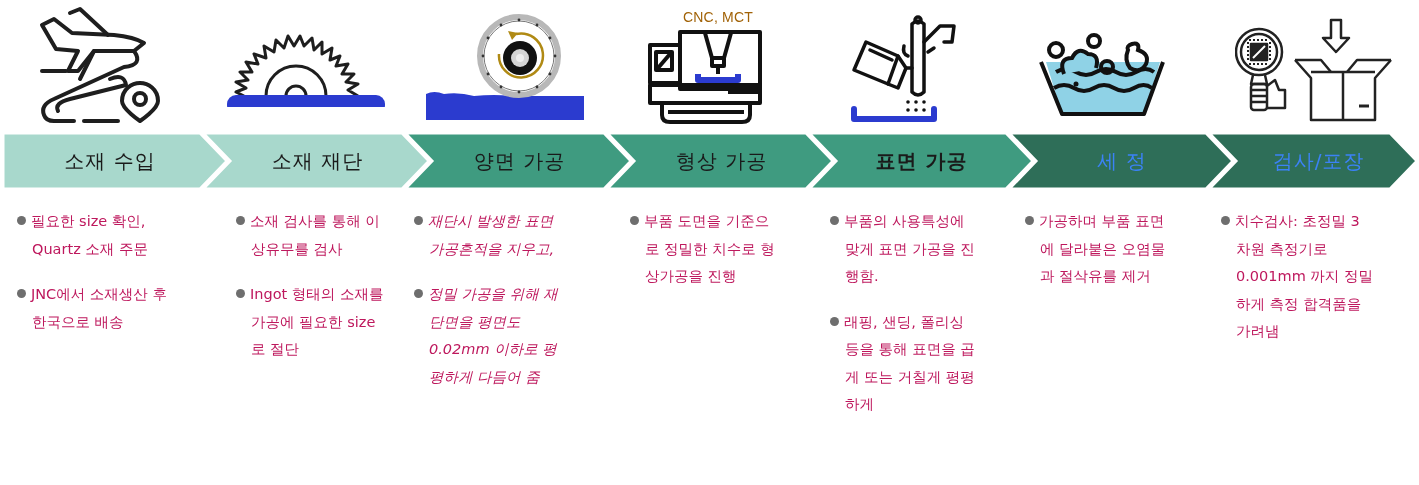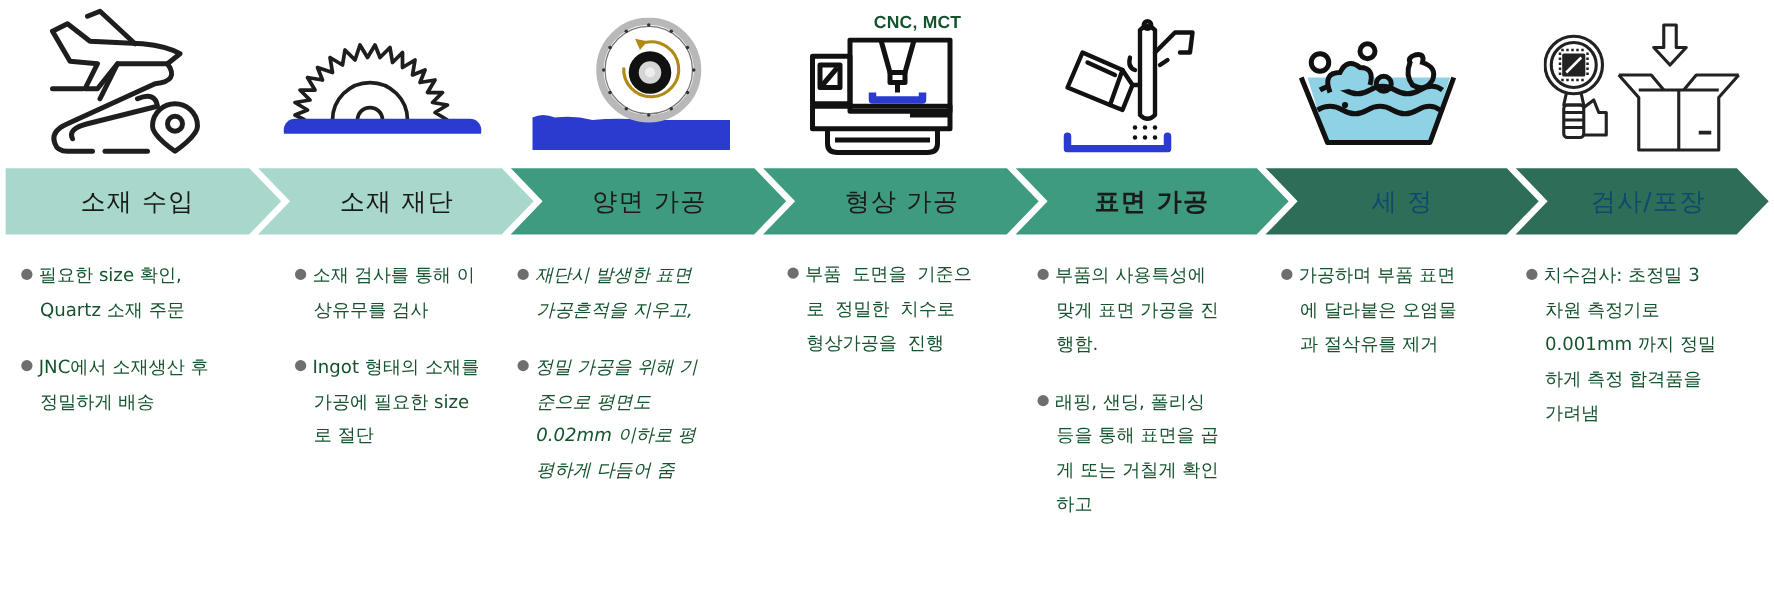--- a/index.html
+++ b/index.html
@@ -1,24 +1,24 @@
 <!DOCTYPE html>
 <html><head>
 <meta charset="utf-8">
 <style>
   html, body { margin:0; padding:0; background:#ffffff; }
   body { width:1419px; height:485px; position:relative; overflow:hidden; font-family:"DejaVu Sans", sans-serif; }
   .icon { position:absolute; }
   .icon svg { display:block; }
-  .cnc-label { position:absolute; left:683px; top:9px; font-family:"Liberation Sans", sans-serif; font-weight:bold; font-size:14px; color:#14532d; letter-spacing:0.2px;margin-left:16px; }
+  .cnc-label { position:absolute; left:683px; top:9px; font-family:"Liberation Sans", sans-serif; font-weight:normal; font-size:14px; color:#a16207; letter-spacing:0.2px; }
   #arrows { position:absolute; left:0; top:130px; }
   .step-label { position:absolute; top:141px; height:40px; line-height:40px; font-size:20px; text-align:center; letter-spacing:1px; }
   .step-label.dark { color:#1a1a1a; }
-  .step-label.light { color:#0c4a6e; }
-  .desc { position:absolute; top:208px; width:170px; font-size:14.5px; color:#14532d; line-height:27.5px; }
+  .step-label.light { color:#3b82f6; }
+  .desc { position:absolute; top:208px; width:170px; font-size:14.5px; color:#be185d; line-height:27.5px; }
   .bullet { display:block; margin-bottom:18px; padding-left:15px; text-indent:-15px; }
   .dot { display:inline-block; width:9px; height:9px; border-radius:50%; background:#6e6e6e; margin-right:5px; vertical-align:1px; text-indent:0; }
 </style>
 </head>
 <body>
 
 <div class="icon" style="left:34px;top:5px;">
   <svg width="135" height="120" viewBox="0 0 135 120" fill="none" stroke="#1e1e1e" stroke-width="4" stroke-linecap="round" stroke-linejoin="round">
     <path d="M8 20 L20 14 L38 28 L80 30 Q100 32 110 38 L100 46 L60 46 L44 66 L34 66 L44 46 L22 44 Z"></path>
     <path d="M36 8 L46 4 L74 30"></path>
@@ -160,40 +160,40 @@
 <div class="step-label dark" style="left:20px;width:180px;">소재 수입</div>
 <div class="step-label dark" style="left:230px;width:175px;">소재 재단</div>
 <div class="step-label dark" style="left:432px;width:175px;">양면 가공</div>
 <div class="step-label dark" style="left:634px;width:175px;">형상 가공</div>
 <div class="step-label dark" style="left:834px;width:175px;font-weight:bold;">표면 가공</div>
 <div class="step-label light" style="left:1036px;width:172px;">세 정</div>
 <div class="step-label light" style="left:1236px;width:165px;">검사/포장</div>
 
 <div class="desc" style="left:17px;width:150px;">
   <span class="bullet"><span class="dot"></span><span>필요한 size 확인, Quartz 소재 주문</span></span>
-  <span class="bullet"><span class="dot"></span><span>JNC에서 소재생산 후 정밀하게 배송</span></span>
+  <span class="bullet"><span class="dot"></span><span>JNC에서 소재생산 후 한국으로 배송</span></span>
 </div>
 
 <div class="desc" style="left:236px;width:148px;">
   <span class="bullet"><span class="dot"></span><span>소재 검사를 통해 이상유무를 검사</span></span>
   <span class="bullet"><span class="dot"></span><span>Ingot 형태의 소재를 가공에 필요한 size로 절단</span></span>
 </div>
 
 <div class="desc" style="left:414px;width:152px;font-style:italic;">
   <span class="bullet"><span class="dot"></span><span>재단시 발생한 표면 가공흔적을 지우고,</span></span>
-  <span class="bullet"><span class="dot"></span><span>정밀 가공을 위해 기준으로 평면도 0.02mm 이하로 평평하게 다듬어 줌</span></span>
-</div>
-
-<div class="desc" style="left:630px;width:152px;font-family:Liberation Mono, monospace;">
+  <span class="bullet"><span class="dot"></span><span>정밀 가공을 위해 재단면을 평면도 0.02mm 이하로 평평하게 다듬어 줌</span></span>
+</div>
+
+<div class="desc" style="left:630px;width:152px;">
   <span class="bullet"><span class="dot"></span><span>부품 도면을 기준으로 정밀한 치수로 형상가공을 진행</span></span>
 </div>
 
 <div class="desc" style="left:830px;width:148px;">
   <span class="bullet"><span class="dot"></span><span>부품의 사용특성에 맞게 표면 가공을 진행함.</span></span>
-  <span class="bullet"><span class="dot"></span><span>래핑, 샌딩, 폴리싱 등을 통해 표면을 곱게 또는 거칠게 확인하고</span></span>
+  <span class="bullet"><span class="dot"></span><span>래핑, 샌딩, 폴리싱 등을 통해 표면을 곱게 또는 거칠게 평평하게</span></span>
 </div>
 
 <div class="desc" style="left:1025px;width:152px;">
   <span class="bullet"><span class="dot"></span><span>가공하며 부품 표면에 달라붙은 오염물과 절삭유를 제거</span></span>
 </div>
 
 <div class="desc" style="left:1221px;width:152px;">
   <span class="bullet"><span class="dot"></span><span>치수검사: 초정밀 3차원 측정기로 0.001mm 까지 정밀하게 측정 합격품을 가려냄</span></span>
 </div>
 

